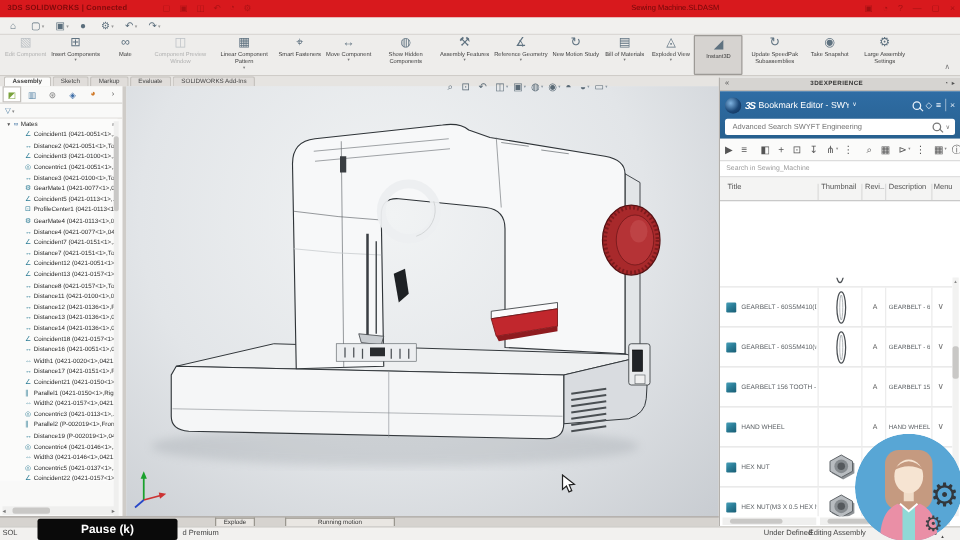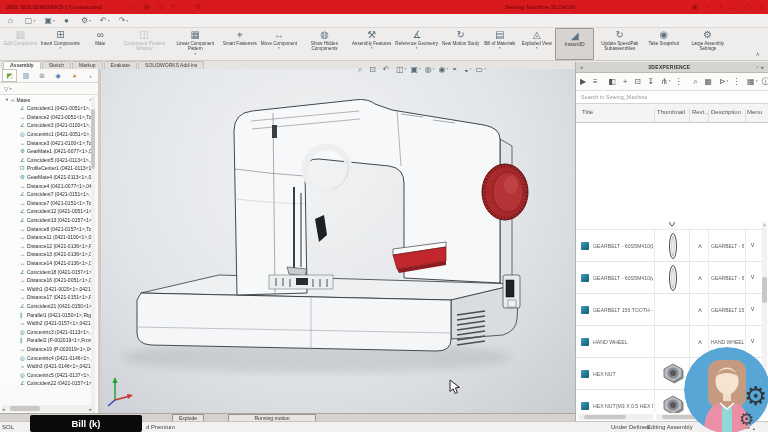--- a/index.html
+++ b/index.html
@@ -570,20 +570,39 @@
 
 <div id="rightpanel" class="abs">
   <div id="dockhdr">
     <span class="dl">«</span>
     <span class="dt">3DEXPERIENCE</span>
     <span class="dr">
       <span>◔</span>
       <span>▸</span>
     </span>
   </div>
+  <div id="bluebar">
+    <div id="bluerow1">
+      <span id="compass"></span>
+      <span id="dslogo">3S</span>
+      <span id="apptitle">Bookmark Editor - SWY...</span>
+      <span class="hic" style="font-size:5px;">∨</span>
+      <span style="flex:1;"></span>
+      <span class="mag"></span>
+      <span class="hic">◇</span>
+      <span class="hic">≡</span>
+      <span class="sep"></span>
+      <span class="hic">×</span>
+    </div>
+    <div id="advsearch">
+      <input placeholder="Advanced Search SWYFT Engineering" style="">
+      <span class="mag"></span>
+      <span class="caret">∨</span>
+    </div>
+  </div>
   <div id="ptools">
 
   <span class="ti">
         <span>▶</span>
         <span class="caret" style="visibility: hidden;">▾</span>
       </span>
       <span class="ti">
         <span>≡</span>
         <span class="caret" style="visibility: hidden;">▾</span>
       </span>
@@ -783,21 +802,21 @@
 </div>
 <div id="statusbar" class="abs">
   <span style="left:2px;">SOL</span>
   <span style="left:146px;">d Premium</span>
   <span style="left:611px;">Under Defined</span>
   <span style="left:647px;">Editing Assembly</span>
   <span style="left:731px;">MMGS</span>
   <span style="left:753px;font-size:4px;top:4px;">▴</span>
 </div>
 
-<div id="pause" class="abs">Bill (k)</div>
+<div id="pause" class="abs">Pause (k)</div>
 <div id="avatar" class="abs">
   <svg width="86" height="86" viewBox="0 0 86 86">
     <circle cx="43" cy="43" r="43" fill="#58a6d5"></circle>
     <rect x="24" y="13" width="38" height="48" rx="11" fill="#c59a80"></rect>
     <rect x="39" y="44" width="8" height="10" fill="#f0dcc8"></rect>
     <ellipse cx="43" cy="34" rx="11.5" ry="13.5" fill="#f6e4d2"></ellipse>
     <path d="M30,30 Q43,14 56,30 Q43,22 30,30 Z" fill="#c59a80"></path>
     <path d="M20,86 Q20,62 34,56 L43,61 L52,56 Q66,62 66,86 Z" fill="#ea8fa6"></path>
     <path d="M38,58 L43,62 L48,58 L48,86 L38,86 Z" fill="#8fd9d6"></path>
     <path d="M36,56 L43,62 L50,56" stroke="#fff" stroke-width="1.5" fill="none"></path>

